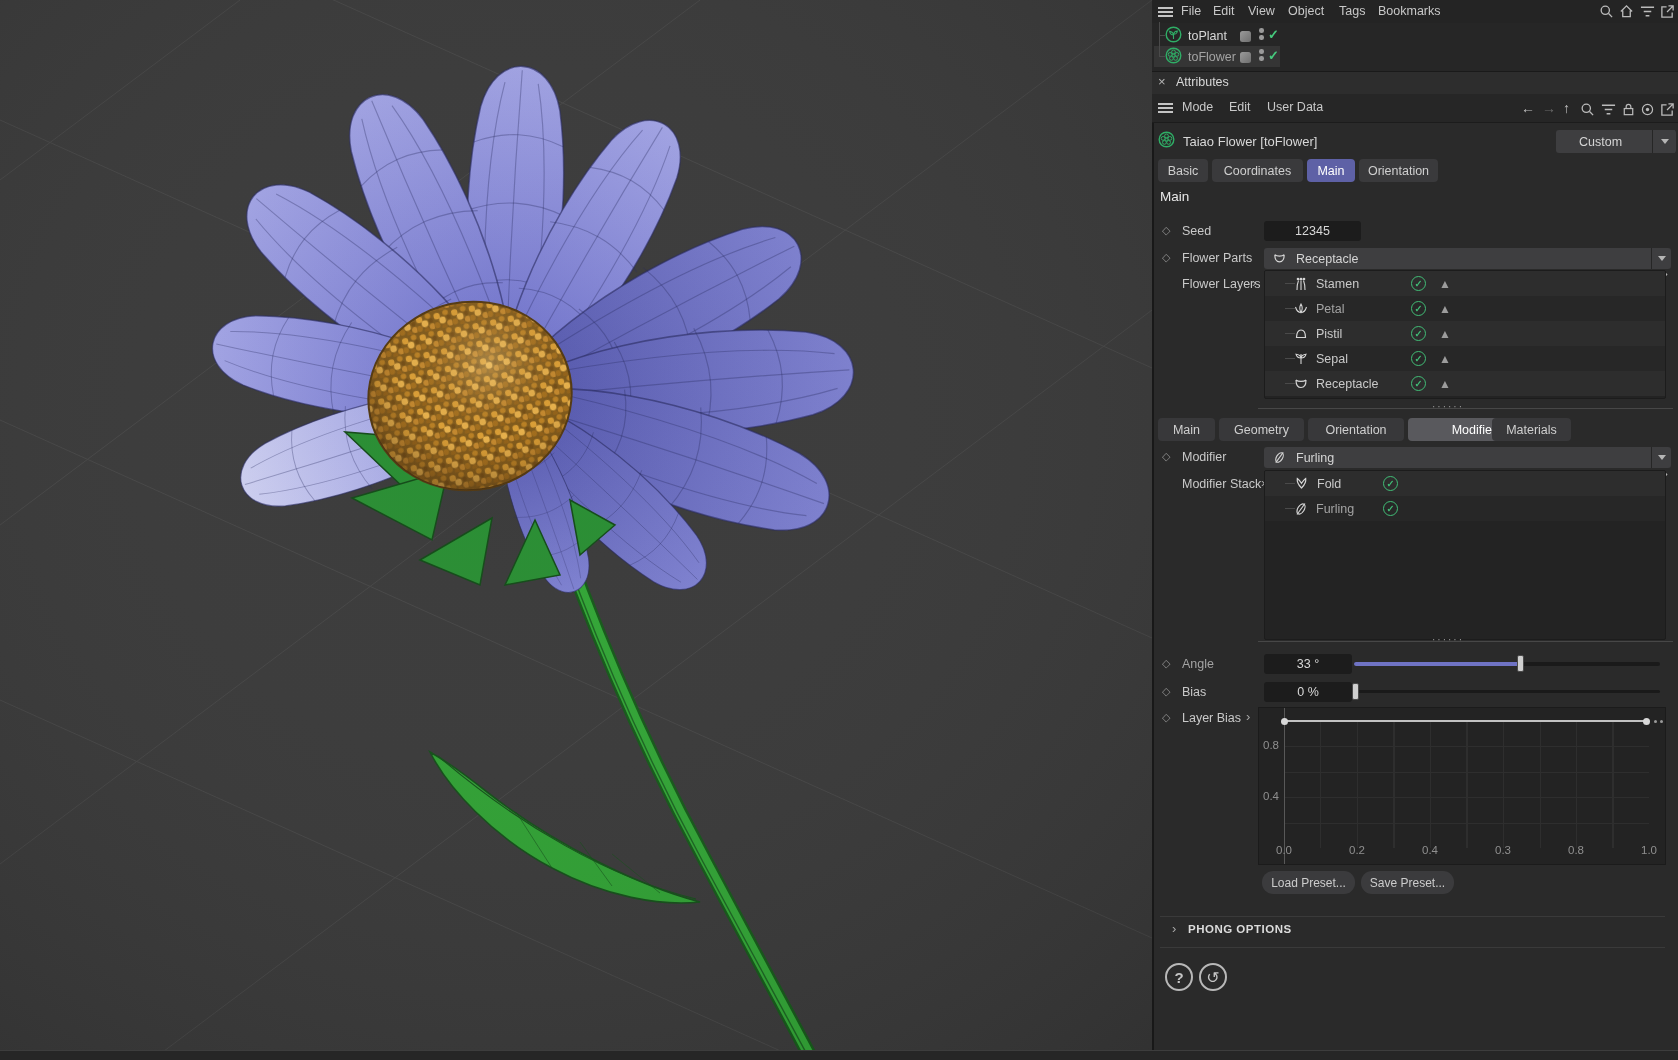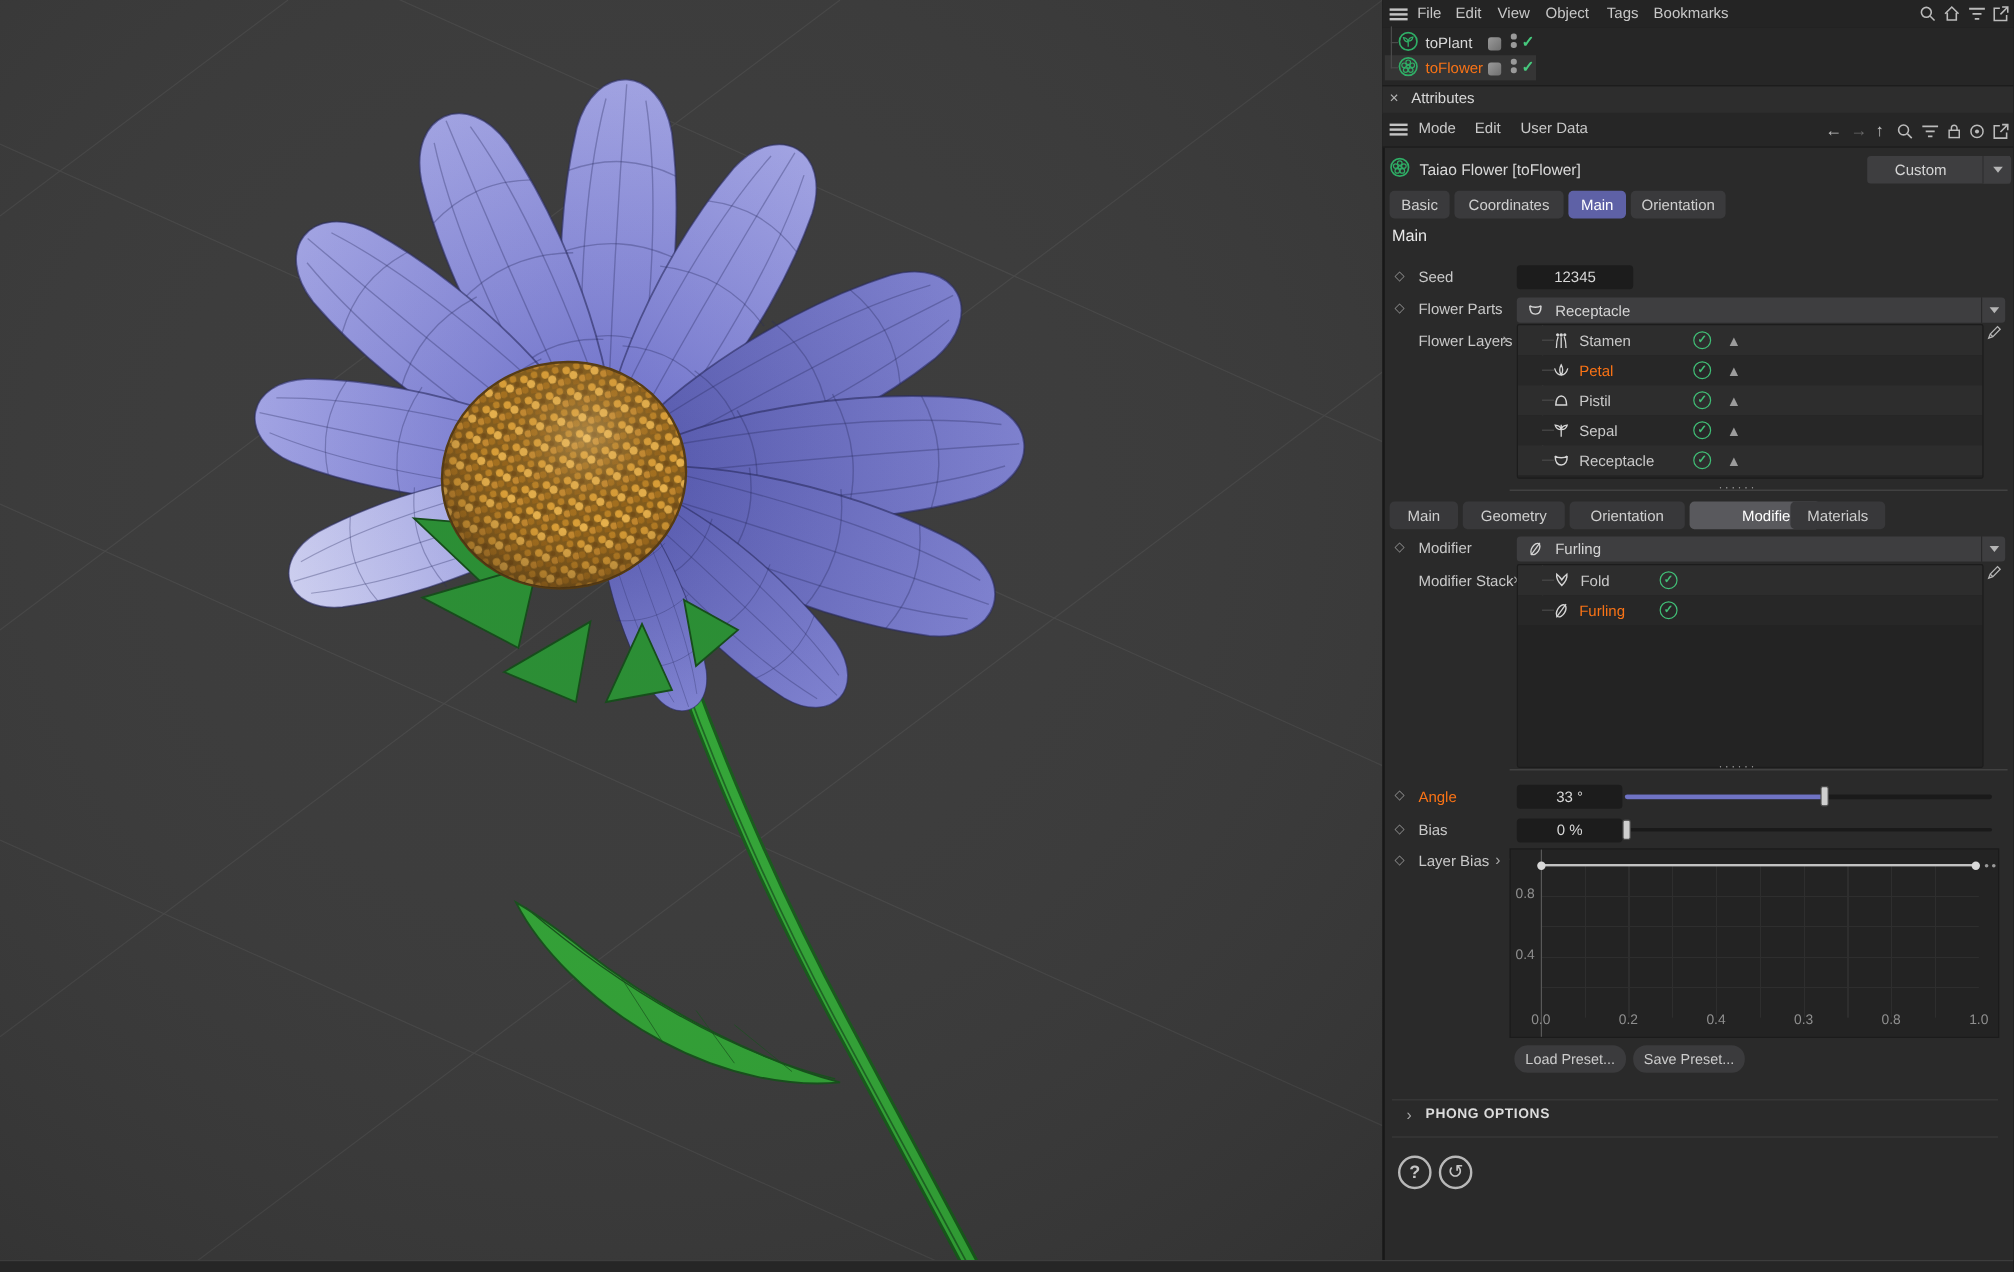--- a/index.html
+++ b/index.html
@@ -1,21 +1,21 @@
 <!DOCTYPE html>
 <html><head>
 <meta charset="utf-8">
 <style>
   html,body{margin:0;padding:0;background:#111;}
   .screen{position:relative;width:1678px;height:1060px;overflow:hidden;
     font-family:"Liberation Sans",sans-serif;background:#2a2a2a;color:#c9c9c9;
     -webkit-font-smoothing:antialiased;}
   .abs{position:absolute;}
   .txt{font-size:12.5px;color:#c9c9c9;white-space:nowrap;}
-  .org{color:#f97316;}
+  .org{color:#a3a3a3;}
   .wht{color:#d8d8d8;}
   .dim{color:#6a6a6a;}
   
   .viewport{left:0;top:0;width:1152px;height:1050px;background:#343434;}
   
   .panelbg{left:1152px;width:526px;background:#2a2a2a;border-left:2px solid #181818;}
   .bar{border-bottom:1px solid #1c1c1c;}
   
   .burger{width:15px;height:2px;background:#c4c4c4;box-shadow:0 4px 0 #c4c4c4,0 8px 0 #c4c4c4;}
   
@@ -32,21 +32,21 @@
   
   .diamond{font-size:11px;color:#8f8f8f;line-height:1;}
   .vbox{position:absolute;background:#1c1c1c;border-radius:3px;display:flex;align-items:center;
         justify-content:center;font-size:12.5px;color:#d8d8d8;}
   .ddbar{position:absolute;background:#3e3e40;border-radius:3px 0 0 3px;display:flex;
          align-items:center;font-size:12.5px;color:#d5d5d5;}
   .ddbtn{position:absolute;background:#3e3e40;border-left:1px solid #262626;border-radius:0 3px 3px 0;
          display:flex;align-items:center;justify-content:center;}
   .dda{width:0;height:0;border-left:4px solid transparent;border-right:4px solid transparent;
        border-top:5px solid #b5b5b5;}
-  .listbox{position:absolute;background:#232323;border:1px solid #1c1c1c;border-radius:2px;overflow:hidden;}
+  .listbox{position:absolute;background:#232323;border:1px solid #1c1c1c;border-radius:2px;overflow:hidden;padding-left:13px;}
   .lrow{position:absolute;left:0;width:100%;height:25px;display:flex;align-items:center;}
   .lrow.a{background:#2d2d2d;} .lrow.b{background:#272727;}
   .ckring{width:15px;height:15px;border:1.5px solid #41bd76;border-radius:50%;box-sizing:border-box;
           display:flex;align-items:center;justify-content:center;font-size:9.5px;font-weight:bold;color:#41bd76;line-height:1;}
   .tri{font-size:12px;color:#9c9c9c;line-height:1;}
   .tick{position:absolute;height:1px;background:#4a4a4a;}
   .vline{position:absolute;width:1px;background:#4a4a4a;}
   .gripline{position:absolute;height:1px;background:#474747;}
   .gripdots{position:absolute;font-size:10px;letter-spacing:2px;color:#9a9a9a;}
   

